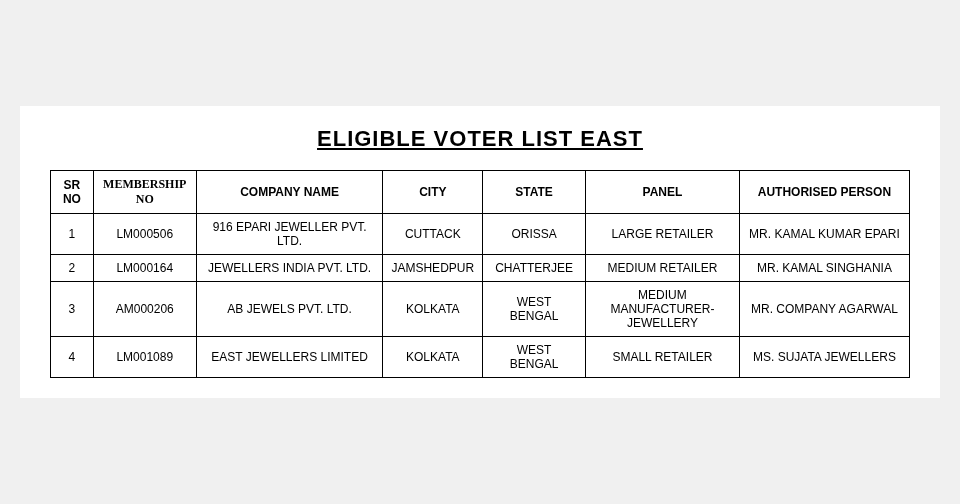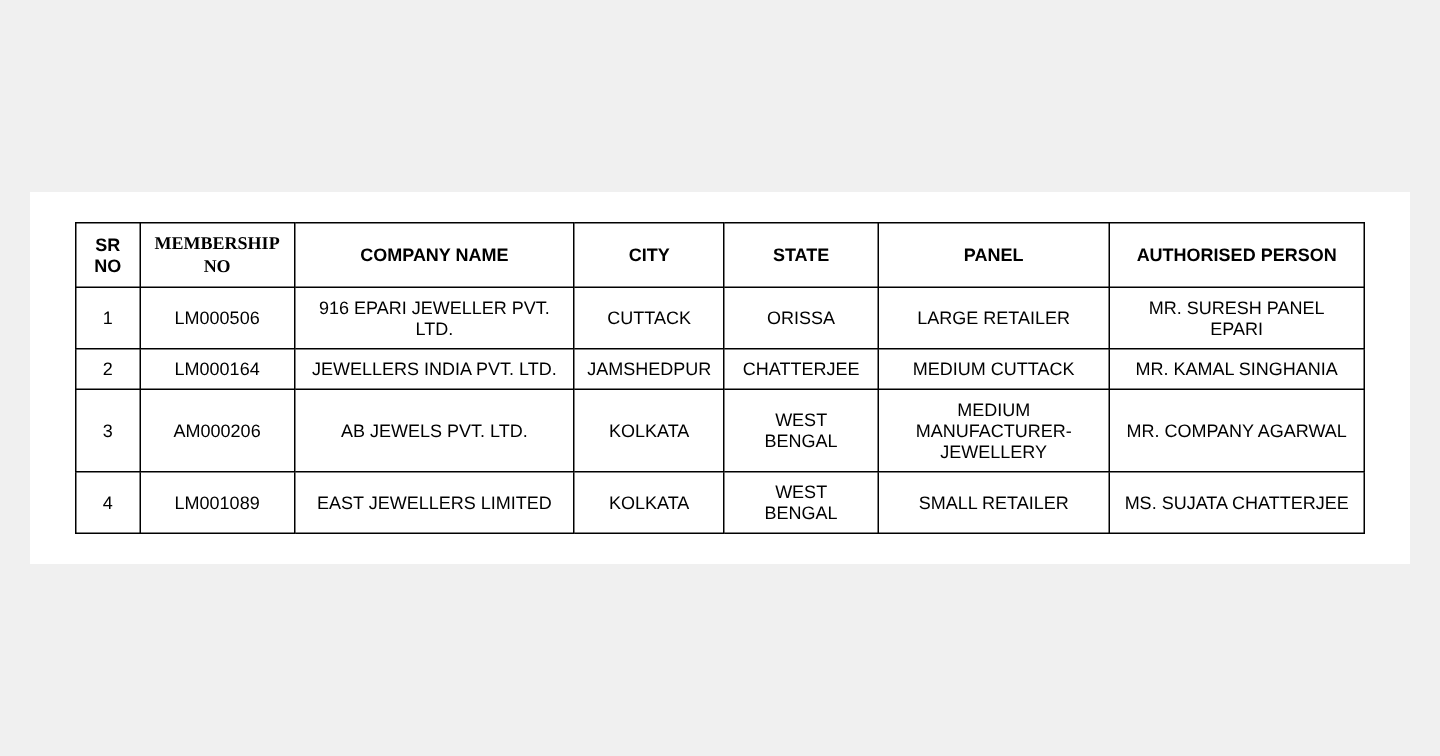--- a/index.html
+++ b/index.html
@@ -63,20 +63,21 @@
     .col-company { width: 22%; }
     .col-city { width: 11%; }
     .col-state { width: 12%; }
     .col-panel { width: 18%; }
     .col-person { width: 20%; }
   </style>
 </head>
 <body>
 
 <div class="page-container">
+  <div class="page-title">ELIGIBLE VOTER LIST EAST</div>
 
   <table>
     <thead>
       <tr>
         <th class="col-srno">SR NO</th>
         <th class="col-membership">MEMBERSHIP NO</th>
         <th class="col-company">COMPANY NAME</th>
         <th class="col-city">CITY</th>
         <th class="col-state">STATE</th>
         <th class="col-panel">PANEL</th>
@@ -84,44 +85,44 @@
       </tr>
     </thead>
     <tbody id="table-body">
     <tr>
           <td>1</td>
           <td>LM000506</td>
           <td>916 EPARI JEWELLER PVT. LTD.</td>
           <td>CUTTACK</td>
           <td>ORISSA</td>
           <td>LARGE RETAILER</td>
-          <td>MR. SURESH PANEL EPARI</td>
+          <td>MR. KAMAL KUMAR EPARI</td>
         </tr>
         <tr>
           <td>2</td>
           <td>LM000164</td>
           <td>JEWELLERS INDIA PVT. LTD.</td>
           <td>JAMSHEDPUR</td>
           <td>CHATTERJEE</td>
-          <td>MEDIUM CUTTACK</td>
+          <td>MEDIUM RETAILER</td>
           <td>MR. KAMAL SINGHANIA</td>
         </tr>
         <tr>
           <td>3</td>
           <td>AM000206</td>
           <td>AB JEWELS PVT. LTD.</td>
           <td>KOLKATA</td>
           <td>WEST BENGAL</td>
           <td>MEDIUM MANUFACTURER-JEWELLERY</td>
           <td>MR. COMPANY AGARWAL</td>
         </tr>
         <tr>
           <td>4</td>
           <td>LM001089</td>
           <td>EAST JEWELLERS LIMITED</td>
           <td>KOLKATA</td>
           <td>WEST BENGAL</td>
           <td>SMALL RETAILER</td>
-          <td>MS. SUJATA CHATTERJEE</td>
+          <td>MS. SUJATA JEWELLERS</td>
         </tr>
       </tbody>
   </table>
 </div>
 
 </body></html>

